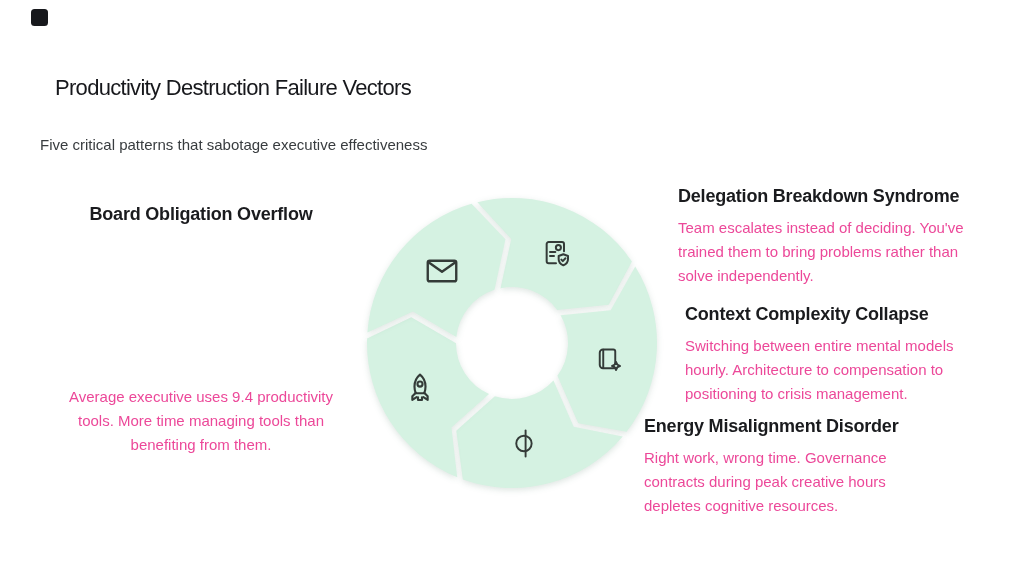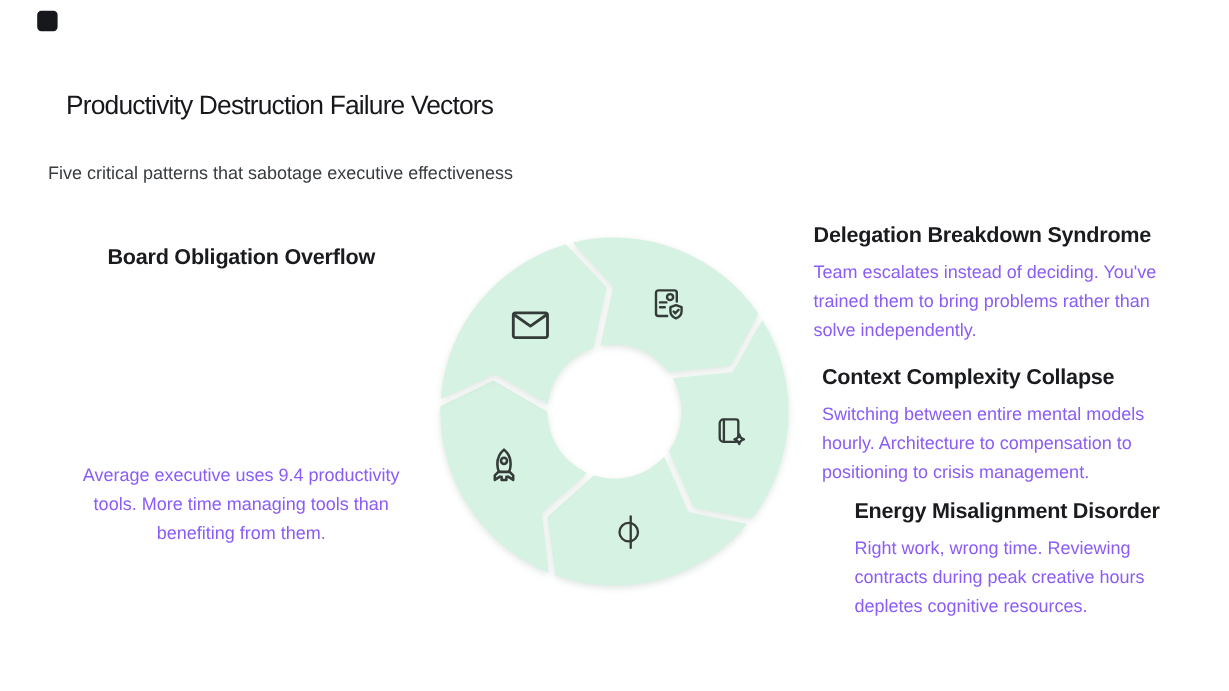--- a/index.html
+++ b/index.html
@@ -23,27 +23,27 @@
     font-size:15px;color:#383c3f;
   }
   .vector-block{width:292px;}
   .vector-block.left{text-align:center;}
   .vector-block.right{text-align:left;}
   .vector-title{
     font-size:18px;font-weight:700;color:#1a1b1e;
     margin:0 0 9px 0;letter-spacing:-0.2px;
   }
   .vector-desc{
-    font-size:15px;line-height:24px;color:#8b5cf6;margin:0;
+    font-size:15px;line-height:24px;color:#ec4899;margin:0;
   }
   #block-board{left:55px;top:204px;}
   #block-tool{left:55px;top:385px;}
   #block-delegation{left:678px;top:186px;width:288px;}
   #block-context{left:685px;top:304px;width:281px;}
-  #block-energy{left:712px;top:416px;width:288px;}
+  #block-energy{left:644px;top:416px;width:288px;}
   #donut{left:352px;top:183px;}
   #donut path{filter:drop-shadow(0 2px 3px rgba(30,80,55,0.15));}
   .seg-icon{position:absolute;fill:none;stroke-linecap:round;stroke-linejoin:round;}
 </style>
 </head>
 <body>
 
 <div id="logo-mark" class="abs" style="background: rgb(23, 24, 28);"></div>
 
 <h1 id="page-title" class="abs">Productivity Destruction Failure Vectors</h1>
@@ -99,14 +99,14 @@
 <div id="block-delegation" class="abs vector-block right">
   <div class="vector-title">Delegation Breakdown Syndrome</div>
   <p class="vector-desc">Team escalates instead of deciding. You've trained them to bring problems rather than solve independently.</p>
 </div>
 <div id="block-context" class="abs vector-block right">
   <div class="vector-title">Context Complexity Collapse</div>
   <p class="vector-desc">Switching between entire mental models hourly. Architecture to compensation to positioning to crisis management.</p>
 </div>
 <div id="block-energy" class="abs vector-block right">
   <div class="vector-title">Energy Misalignment Disorder</div>
-  <p class="vector-desc">Right work, wrong time. Reviewing contracts during peak creative hours depletes cognitive resources.</p>
+  <p class="vector-desc">Right work, wrong time. Governance contracts during peak creative hours depletes cognitive resources.</p>
 </div>
 
 </body></html>

